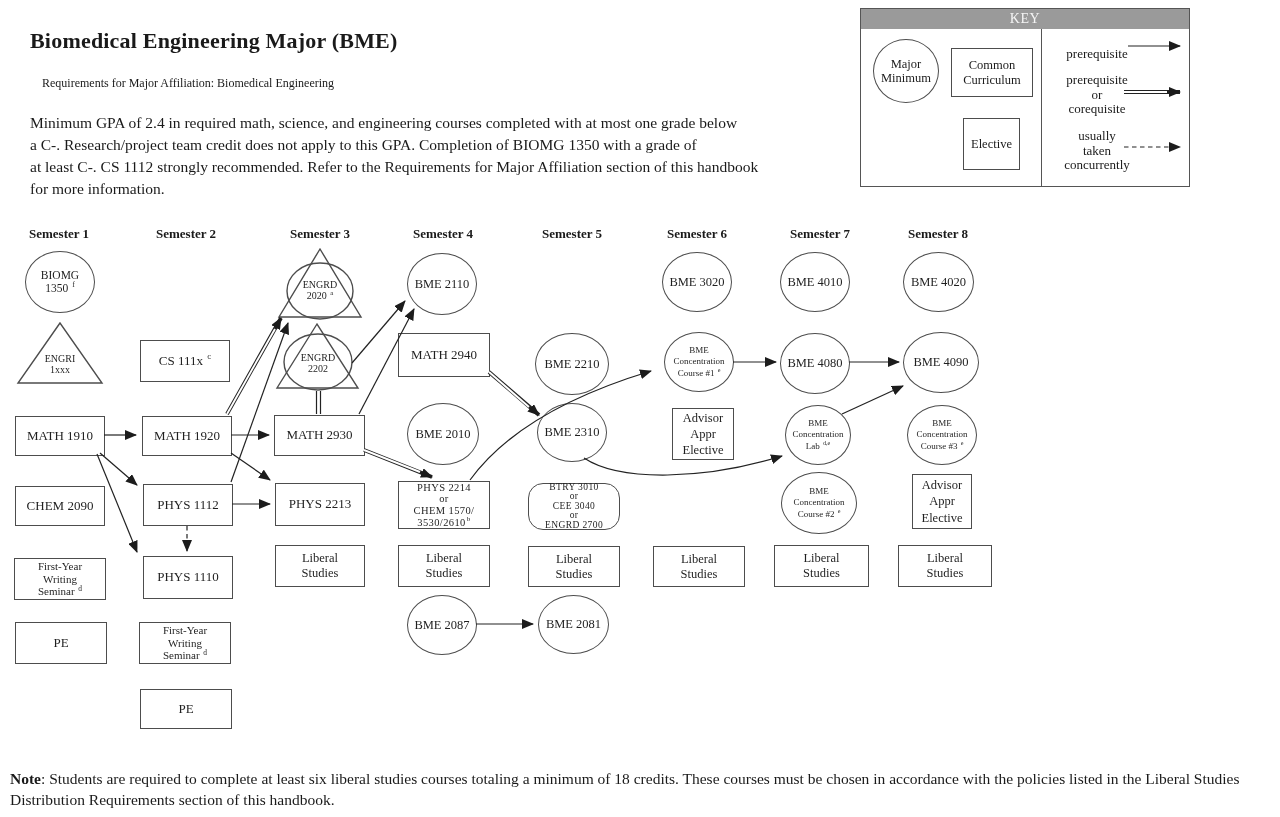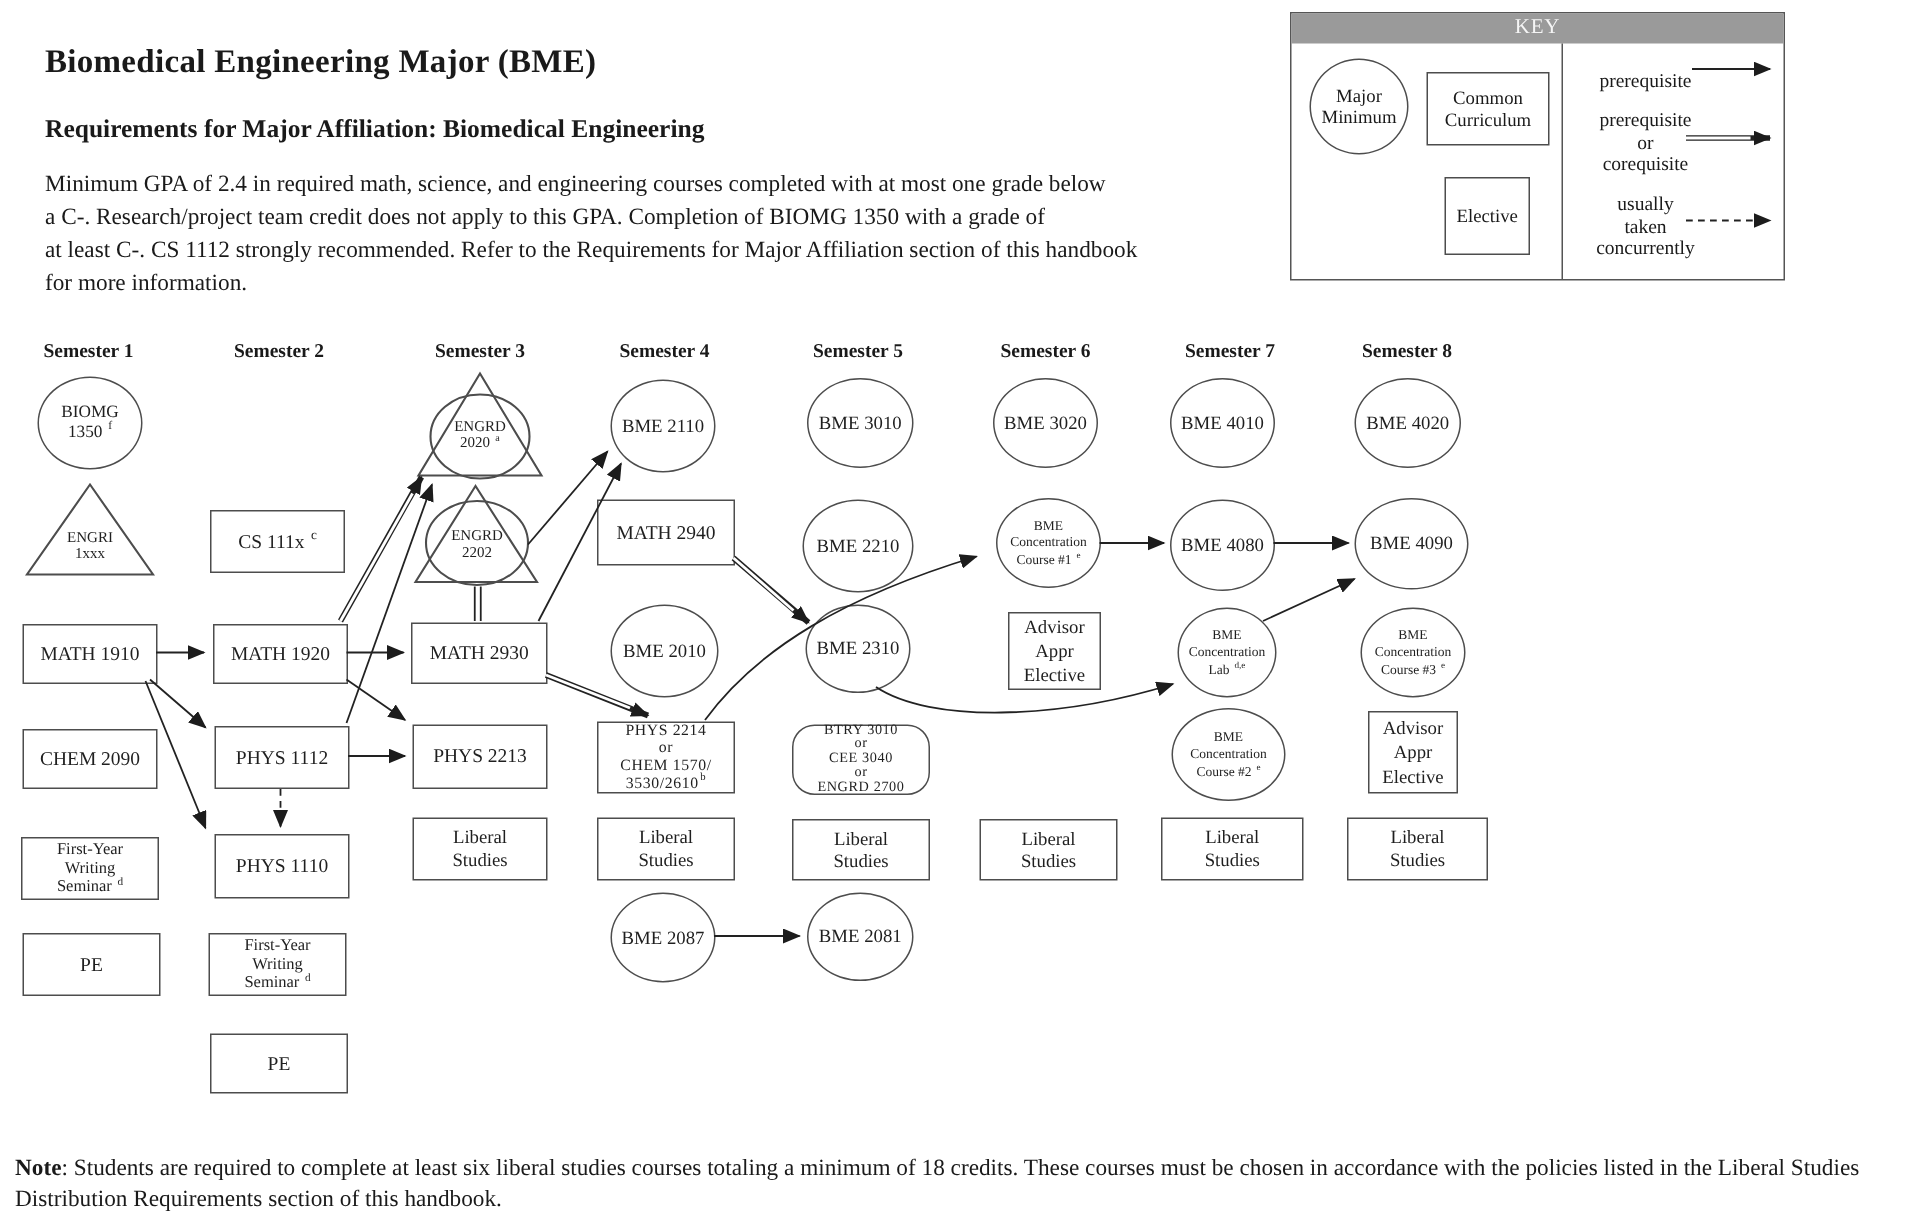--- a/index.html
+++ b/index.html
@@ -1,21 +1,21 @@
 <!DOCTYPE html>
 <html><head>
 <meta charset="utf-8">
 <style>
   html,body{margin:0;padding:0;background:#fff;}
   #page{position:relative;width:1280px;height:817px;background:#fff;overflow:hidden;
         font-family:"Liberation Serif","DejaVu Serif",serif;color:#1a1a1a;}
   .abs{position:absolute;}
   
   .title{left:30px;top:28px;font-size:22px;font-weight:bold;letter-spacing:.2px;}
-  .subtitle{left:30px;top:76px;font-size:17px;font-weight:bold;}
+  .subtitle{left:42px;top:76px;font-size:12px;font-weight:normal;}
   .intro{left:30px;top:112px;width:840px;font-size:15.5px;line-height:22px;white-space:pre-line;}
   .note{left:10px;top:768px;width:1264px;font-size:15.5px;line-height:21px;}
   .note b{font-weight:bold;}
   
   .semh{width:100px;text-align:center;font-size:13px;font-weight:bold;}
   
   .node{position:absolute;display:flex;align-items:center;justify-content:center;
         font-size:13px;line-height:1.15;text-align:center;color:#1f1f1f;}
   .node .txt{text-align:center;white-space:pre-line;}
   .rect{border:1.4px solid #4d4d4d;background:#fff;}
@@ -183,23 +183,20 @@
 3530/2610</span><sup>b</sup></div>
     </div>
   <div class="node rect f125" style="left:398px;top:545px;width:90px;height:40px">
       <div class="txt">Liberal
 Studies</div>
     </div>
   <div class="node circle" style="left:407px;top:595px;width:68px;height:58px">
       <div class="txt">BME 2087</div>
     </div>
 
-  <div class="node circle" style="left:538px;top:252px;width:69px;height:58px">
-      <div class="txt">BME 3010</div>
-    </div>
   <div class="node circle" style="left:535px;top:333px;width:72px;height:60px">
       <div class="txt">BME 2210</div>
     </div>
   <div class="node circle" style="left:537px;top:403px;width:68px;height:57px">
       <div class="txt">BME 2310</div>
     </div>
   <div class="node rect f95" style="left:528px;top:483px;width:90px;height:45px">
       <div class="txt">BTRY 3010
 or
 CEE 3040

